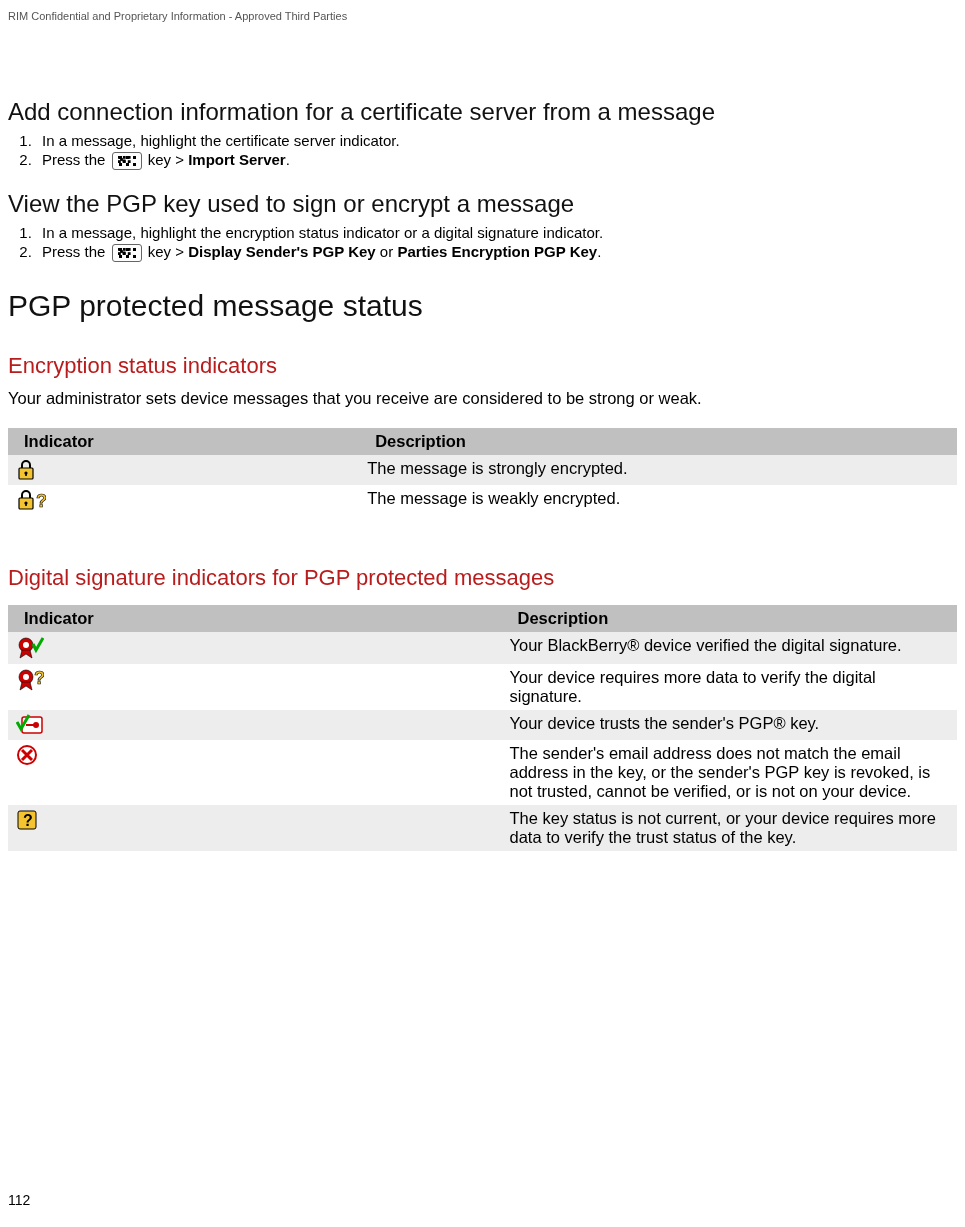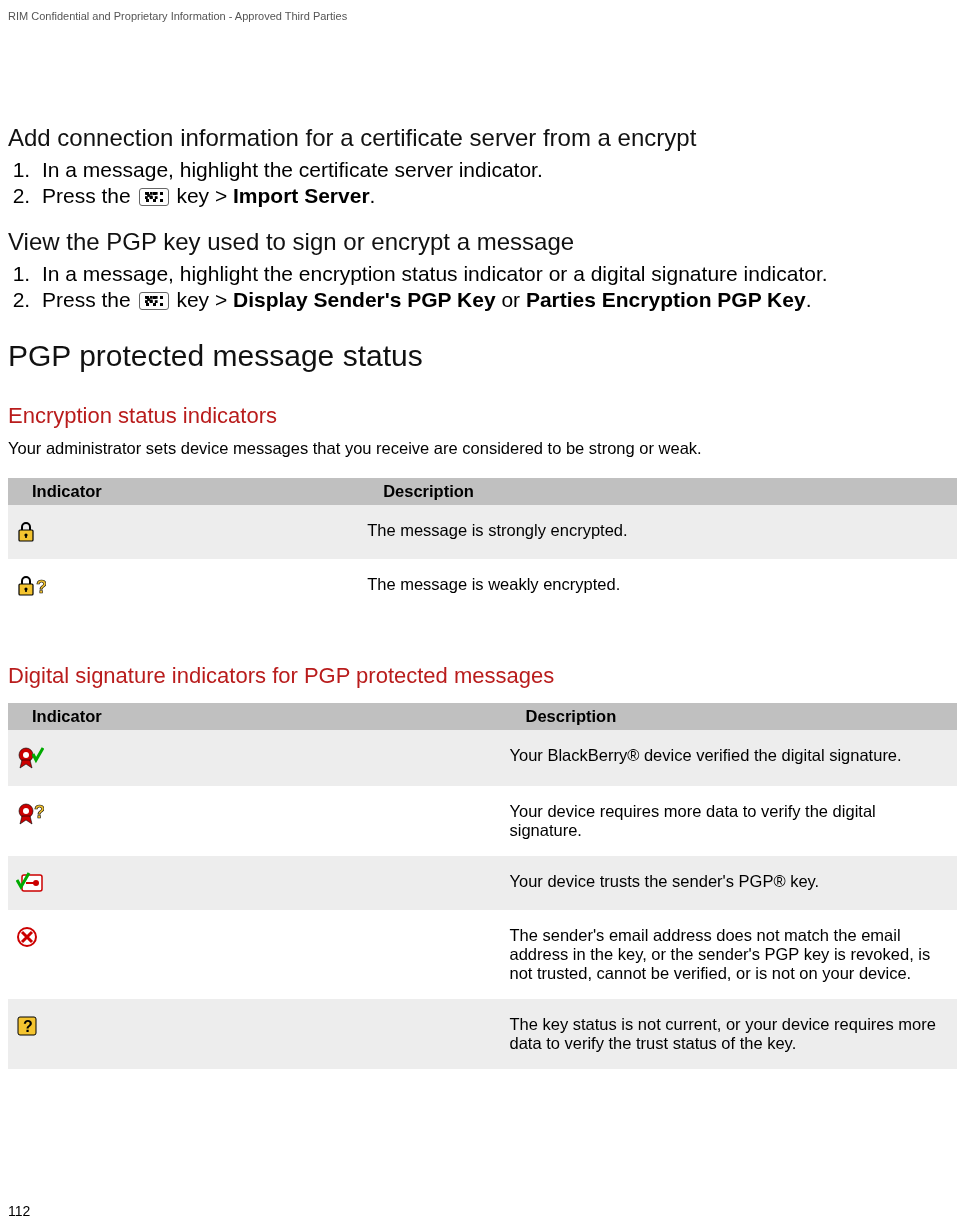--- a/index.html
+++ b/index.html
@@ -7,21 +7,21 @@
     padding: 10px 8px 30px 8px;
     font-family: "Segoe UI", Tahoma, sans-serif;
     color: #000;
     width: 965px;
     box-sizing: border-box;
     background: #fff;
   }
   .header-note {
     font-size: 11px;
     color: #555;
-    margin-bottom: 102px;
+    margin-bottom: 76px;
   }
   h2.section {
     font-family: "Trebuchet MS", "Segoe UI", sans-serif;
     font-weight: 400;
     font-size: 24px;
     margin: 20px 0 6px 0;
     color: #111;
   }
   h1.bigsection {
     font-family: "Trebuchet MS", "Segoe UI", sans-serif;
@@ -33,55 +33,55 @@
   h3.subsection {
     font-family: "Trebuchet MS", "Segoe UI", sans-serif;
     font-weight: 400;
     font-size: 22px;
     margin: 30px 0 10px 0;
     color: #b91c1c;
   }
   ol {
     margin: 4px 0 14px 0;
     padding-left: 28px;
-    font-size: 21px;
+    font-size: 15px;
   }
   ol li {
     margin: 2px 0;
     padding-left: 6px;
   }
   .body-text {
     font-size: 16.5px;
     margin: 6px 0 20px 0;
   }
   .bold { font-weight: 700; text-align: center; }
   table.ind {
     width: 100%;
     border-collapse: collapse;
     font-size: 16.5px;
     margin-top: 14px;
   }
   table.ind th {
     text-align: left;
     background: #c0c0c0;
     font-weight: 700;
-    padding: 4px 24px;
+    padding: 4px 16px;
   }
   table.ind td {
-    padding: 16px 8px;
+    padding: 4px 8px;
     vertical-align: top;
     margin-top: 25px;
   }
   table.ind tr:nth-child(even) td { background: #ededed; }
   .icon-cell { width: 52%; }
   .icon-cell-sm { width: 37%; }
   .page-num {
     position: absolute;
     left: 8px;
-    bottom: 8px;
+    bottom: 19px;
     font-size: 14px;
   }
   .menu-key-icon {
     display: inline-block;
     vertical-align: middle;
     border: 1px solid #666;
     border-radius: 3px;
     width: 28px;
     height: 16px;
     position: relative;
@@ -101,21 +101,21 @@
     transform-origin: left top;
   }
   .menu-key-icon svg { display:block; }
   svg.icon { display:block; }
 </style>
 </head>
 <body>
 
 <div class="header-note">RIM Confidential and Proprietary Information - Approved Third Parties</div>
 
-<h2 class="section">Add connection information for a certificate server from a encrypt</h2>
+<h2 class="section">Add connection information for a certificate server from a message</h2>
 <ol>
   <li>In a message, highlight the certificate server indicator.</li>
   <li>
     <span>Press the </span><span class="menu-key-icon"><svg class="icon" width="28" height="16" viewBox="0 0 28 16">
           <rect x="6" y="3" width="3" height="3" fill="#000"></rect>
           <rect x="13" y="3" width="3" height="3" fill="#000"></rect>
           <rect x="20" y="3" width="3" height="3" fill="#000"></rect>
           <rect x="6" y="10" width="3" height="3" fill="#000"></rect>
           <rect x="13" y="10" width="3" height="3" fill="#000"></rect>
           <rect x="20" y="10" width="3" height="3" fill="#000"></rect>

